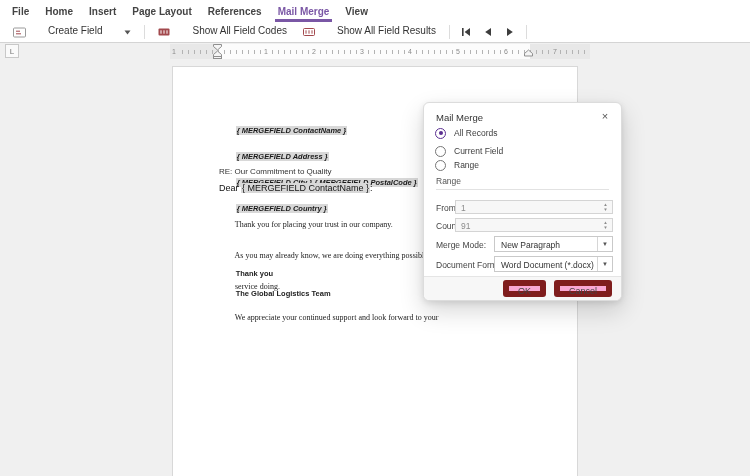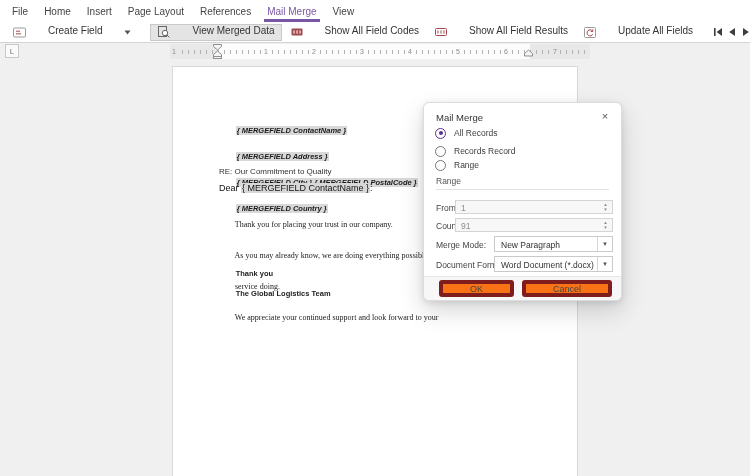--- a/index.html
+++ b/index.html
@@ -3,21 +3,21 @@
 <meta charset="utf-8">
 <style>
   * { margin:0; padding:0; box-sizing:border-box; }
   html,body { width:750px; height:476px; overflow:hidden; background:#fff;
     font-family:"Liberation Sans", sans-serif; }
 
   
   .menubar { height:22px; display:flex; align-items:stretch; gap:10px;
     padding-left:9px; font-size:10px; color:#444; background:#fff; }
   .menu-item { display:flex; align-items:center; padding:0 3px; cursor:default;
-    border-bottom:3px solid transparent; padding-top:3px; }
+    border-bottom:3px solid transparent; padding-top:3px;font-weight:bold; }
   .menu-item.active { color:#7a57a5; border-bottom-color:#7a57a5; }
 
   
   .toolbar { height:21px; display:flex; align-items:center; gap:2px;
     padding-left:6px; font-size:10px; color:#333; background:#fff;
     border-bottom:1px solid #d4d4d4; }
   .tb-btn { display:flex; gap:22px; height:17px;
     padding:0 6px; background:transparent; border:1px solid transparent;
     font:inherit; color:inherit; cursor:default; white-space:nowrap; }
   .tb-btn.pressed { background:#e4e4e4; border-color:#c9c9c9; }
@@ -90,22 +90,22 @@
     background:#fff; border:1px solid #c9c9c9; }
   .combo .val { position:absolute; left:6px; top:3px; font-size:8.5px;
     color:#333; white-space:nowrap; overflow:hidden; max-width:93px; }
   .combo-btn { position:absolute; right:0; top:0; width:15px; height:14px;
     border:none; border-left:1px solid #d6d6d6; background:#fff; color:#555;
     font-size:6px; line-height:14px; text-align:center; padding:0; }
   .dlg-footer { position:absolute; left:0; right:0; bottom:0; height:24px;
     background:#f7f7f7; border-top:1px solid #e5e5e5; border-radius:0 0 6px 6px;
     display:flex; align-items:center; justify-content:flex-end; gap:8px;
     padding-right:9px; }
-  .dlg-btn { min-width:34px; height:17px; padding:0 27px; background:#f97316;
-    border:4px solid #7f1d1d; border-radius:3px; font-size:9px; color:#444; }
+  .dlg-btn { min-width:34px; height:17px; padding:0 9px; background:#f9a8d4;
+    border:6px solid #7f1d1d; border-radius:3px; font-size:9px; color:#444; }
 </style>
 </head>
 <body>
 
 <div>
 
   <div class="menubar">
     <span class="menu-item">File</span>
     <span class="menu-item">Home</span>
     <span class="menu-item">Insert</span>
@@ -124,57 +124,37 @@
           </svg>
       </span>
       <span>Create Field</span>
       <span class="icon">
         <svg width="7" height="5">
             <path d="M0.5 0.5 h6 l-3 4 z" fill="#555"></path>
           </svg>
       </span>
     </button>
     <div class="tb-sep"></div>
-    <button class="tb-btn pressed">
-      <span class="icon">
-        <svg width="13" height="12">
-            <rect x="1.5" y="0.5" width="8" height="10" fill="none" stroke="#666"></rect>
-            <circle cx="8" cy="7" r="2.7" fill="#fff" stroke="#666"></circle>
-            <path d="M10 9 L12.4 11.4" stroke="#666"></path>
-          </svg>
-      </span>
-      <span>View Merged Data</span>
-    </button>
     <button class="tb-btn">
       <span class="icon">
         <svg width="12" height="10">
             <rect x="0.5" y="1.5" width="11" height="7" rx="1" fill="#a2494d"></rect>
             <path d="M3 3.3 v3.4 M6 3.3 v3.4 M9 3.3 v3.4" stroke="#fff"></path>
           </svg>
       </span>
       <span>Show All Field Codes</span>
     </button>
     <button class="tb-btn">
       <span class="icon">
         <svg width="12" height="10">
             <rect x="0.5" y="1.5" width="11" height="7" rx="1" fill="#fff" stroke="#a2494d"></rect>
             <path d="M3 3.3 v3.4 M6 3.3 v3.4 M9 3.3 v3.4" stroke="#a2494d"></path>
           </svg>
       </span>
       <span>Show All Field Results</span>
-    </button>
-    <button class="tb-btn">
-      <span class="icon">
-        <svg width="12" height="11">
-            <rect x="0.5" y="0.5" width="11" height="10" rx="1" fill="none" stroke="#9a9a9a"></rect>
-            <path d="M8.5 4.2 A3 3 0 1 0 8.7 7.2" fill="none" stroke="#a2494d"></path>
-            <path d="M8.8 2.3 v2.1 h-2.1" fill="none" stroke="#a2494d"></path>
-          </svg>
-      </span>
-      <span>Update All Fields</span>
     </button>
     <div class="tb-sep"></div>
     <button class="nav-btn">
       <span class="icon">
         <svg width="10" height="10">
             <rect x="1" y="1" width="1.6" height="8" fill="#3d3d3d"></rect>
             <path d="M9 1 L3.6 5 L9 9 Z" fill="#3d3d3d"></path>
           </svg>
       </span>
     </button>
@@ -252,21 +232,21 @@
     <div class="dialog">
       <span class="dlg-title">Mail Merge</span>
       <button class="dlg-close">×</button>
 
       <div class="radio-row" style="top:24px">
         <span class="radio checked"></span>
         <span class="radio-label">All Records</span>
       </div>
       <div class="radio-row" style="top:42px">
         <span class="radio"></span>
-        <span class="radio-label">Records Record</span>
+        <span class="radio-label">Current Field</span>
       </div>
       <div class="radio-row" style="top:56px">
         <span class="radio"></span>
         <span class="radio-label">Range</span>
       </div>
 
       <div class="range-label">Range</div>
       <div class="range-line"></div>
 
       <span class="dlg-label" style="top:100px">From:</span>

